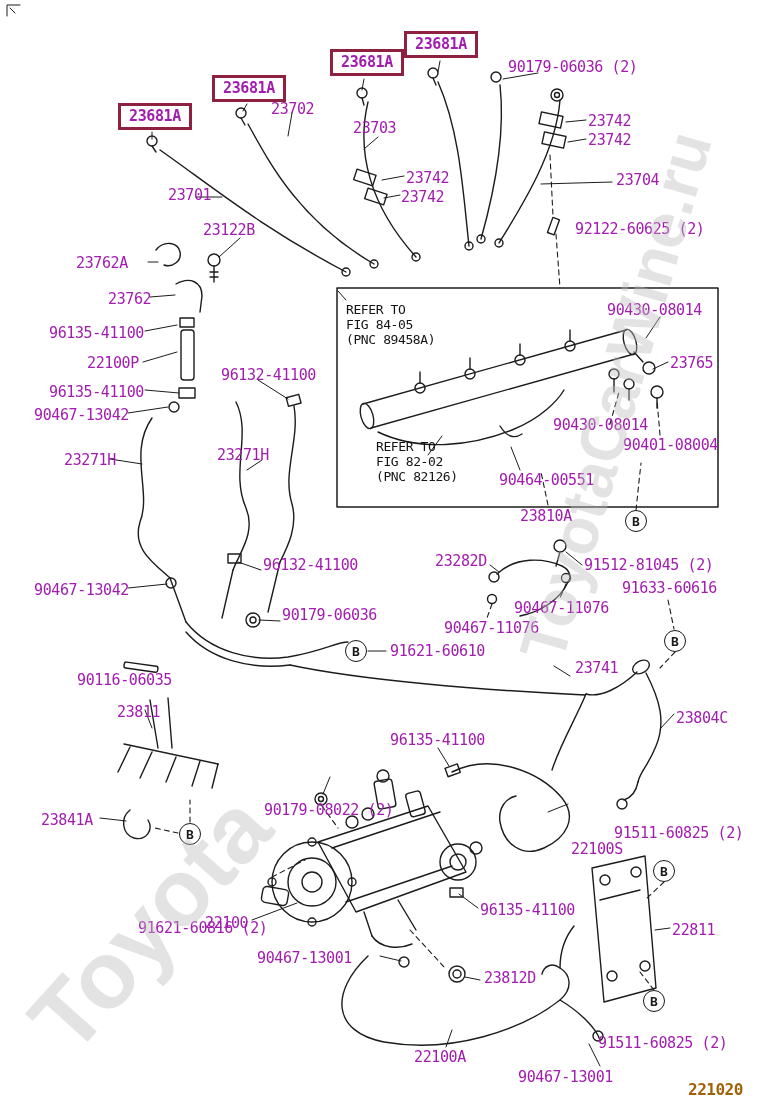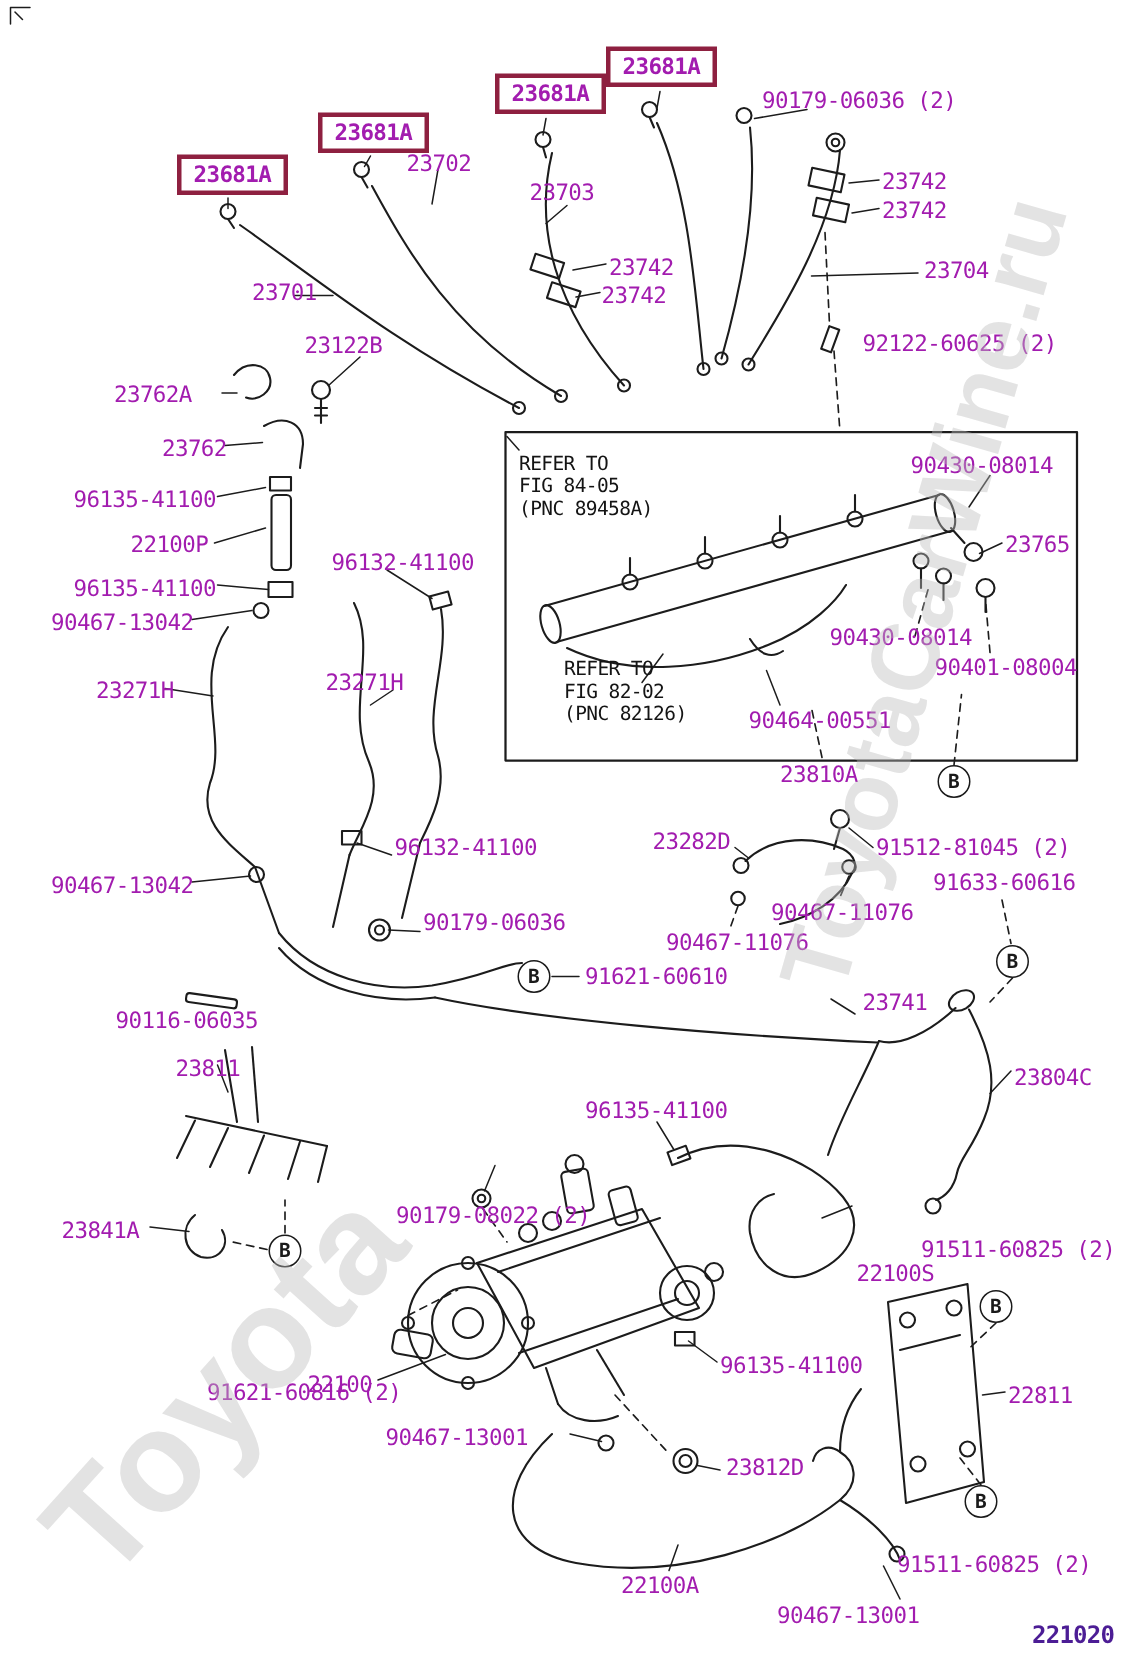--- a/index.html
+++ b/index.html
@@ -8,21 +8,21 @@
   .artwork{position:absolute;left:0;top:0;z-index:1;}
   .labels-layer{position:absolute;left:0;top:0;width:760px;height:1112px;z-index:2;}
   .wm-layer{position:absolute;left:0;top:0;width:760px;height:1112px;z-index:3;pointer-events:none;}
   .label{position:absolute;font-size:15px;line-height:17px;color:#a21caf;white-space:nowrap;letter-spacing:-0.4px;}
   .label.highlight{border:3px solid var(--hl,#8e2040);padding:2px 8px;font-weight:bold;background:#fff;}
   .note{position:absolute;font-size:13px;line-height:15px;color:#141414;white-space:nowrap;letter-spacing:-0.4px;}
   .marker{position:absolute;width:22px;height:22px;box-sizing:border-box;border:1.6px solid #1a1a1a;border-radius:50%;
           display:flex;align-items:center;justify-content:center;font-size:13px;font-weight:bold;color:#1a1a1a;background:#fff;}
   .watermark{position:absolute;font-family:"Liberation Sans",sans-serif;font-weight:bold;color:#bdbdbd;
              opacity:.42;transform-origin:left top;white-space:nowrap;}
-  .diagram-code{position:absolute;left:688px;top:1080px;font-size:16px;font-weight:bold;color:#4c1d95;letter-spacing:-0.5px;}
+  .diagram-code{position:absolute;left:688px;top:1080px;font-size:16px;font-weight:bold;color:#a16207;letter-spacing:-0.5px;}
   .ln{fill:none;stroke:#1c1c1c;stroke-width:1.4;stroke-linecap:round;stroke-linejoin:round;}
   .thin{stroke-width:1;}
   .dash{fill:none;stroke:#1c1c1c;stroke-width:1.1;stroke-dasharray:5 4;stroke-linecap:round;}
 </style>
 </head>
 <body>
 
 <div class="canvas">
 
   <svg class="artwork" width="760" height="1112" viewBox="0 0 760 1112" xmlns="http://www.w3.org/2000/svg">

